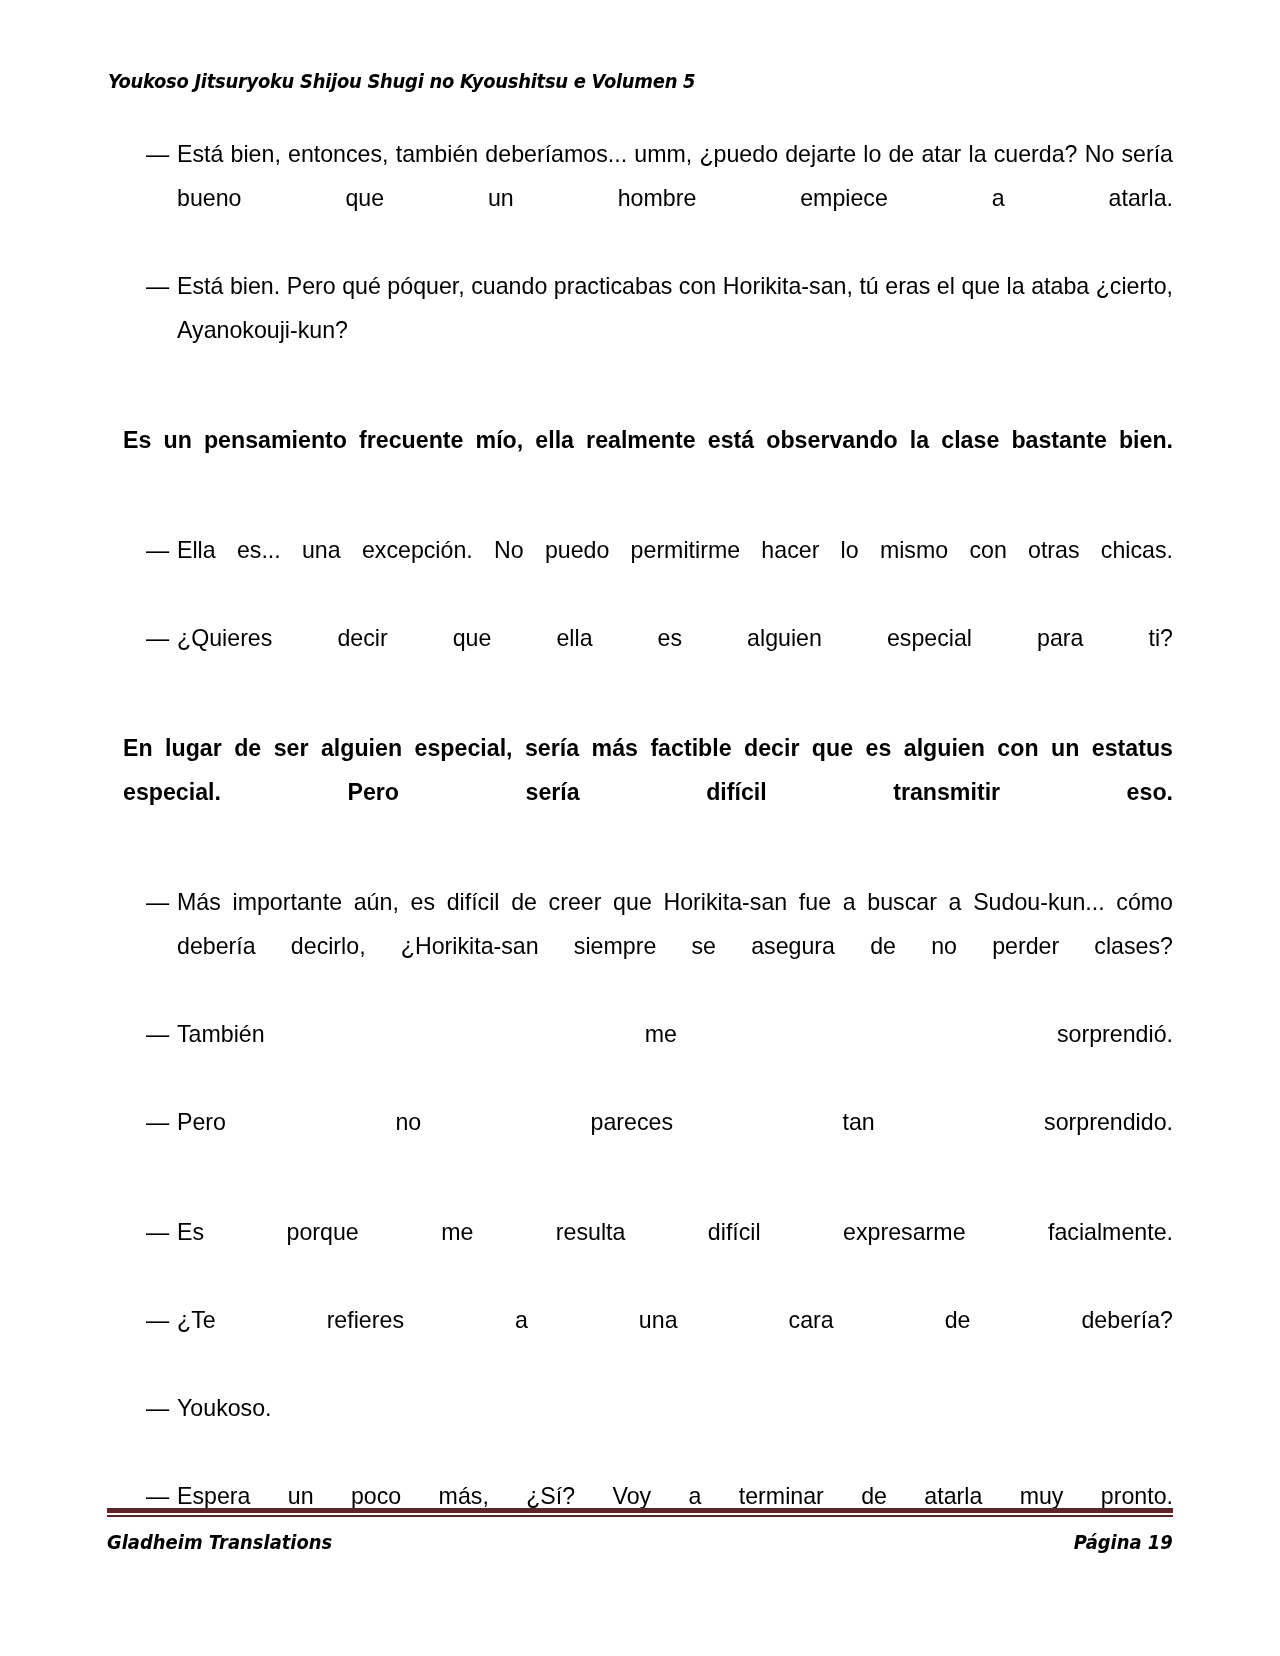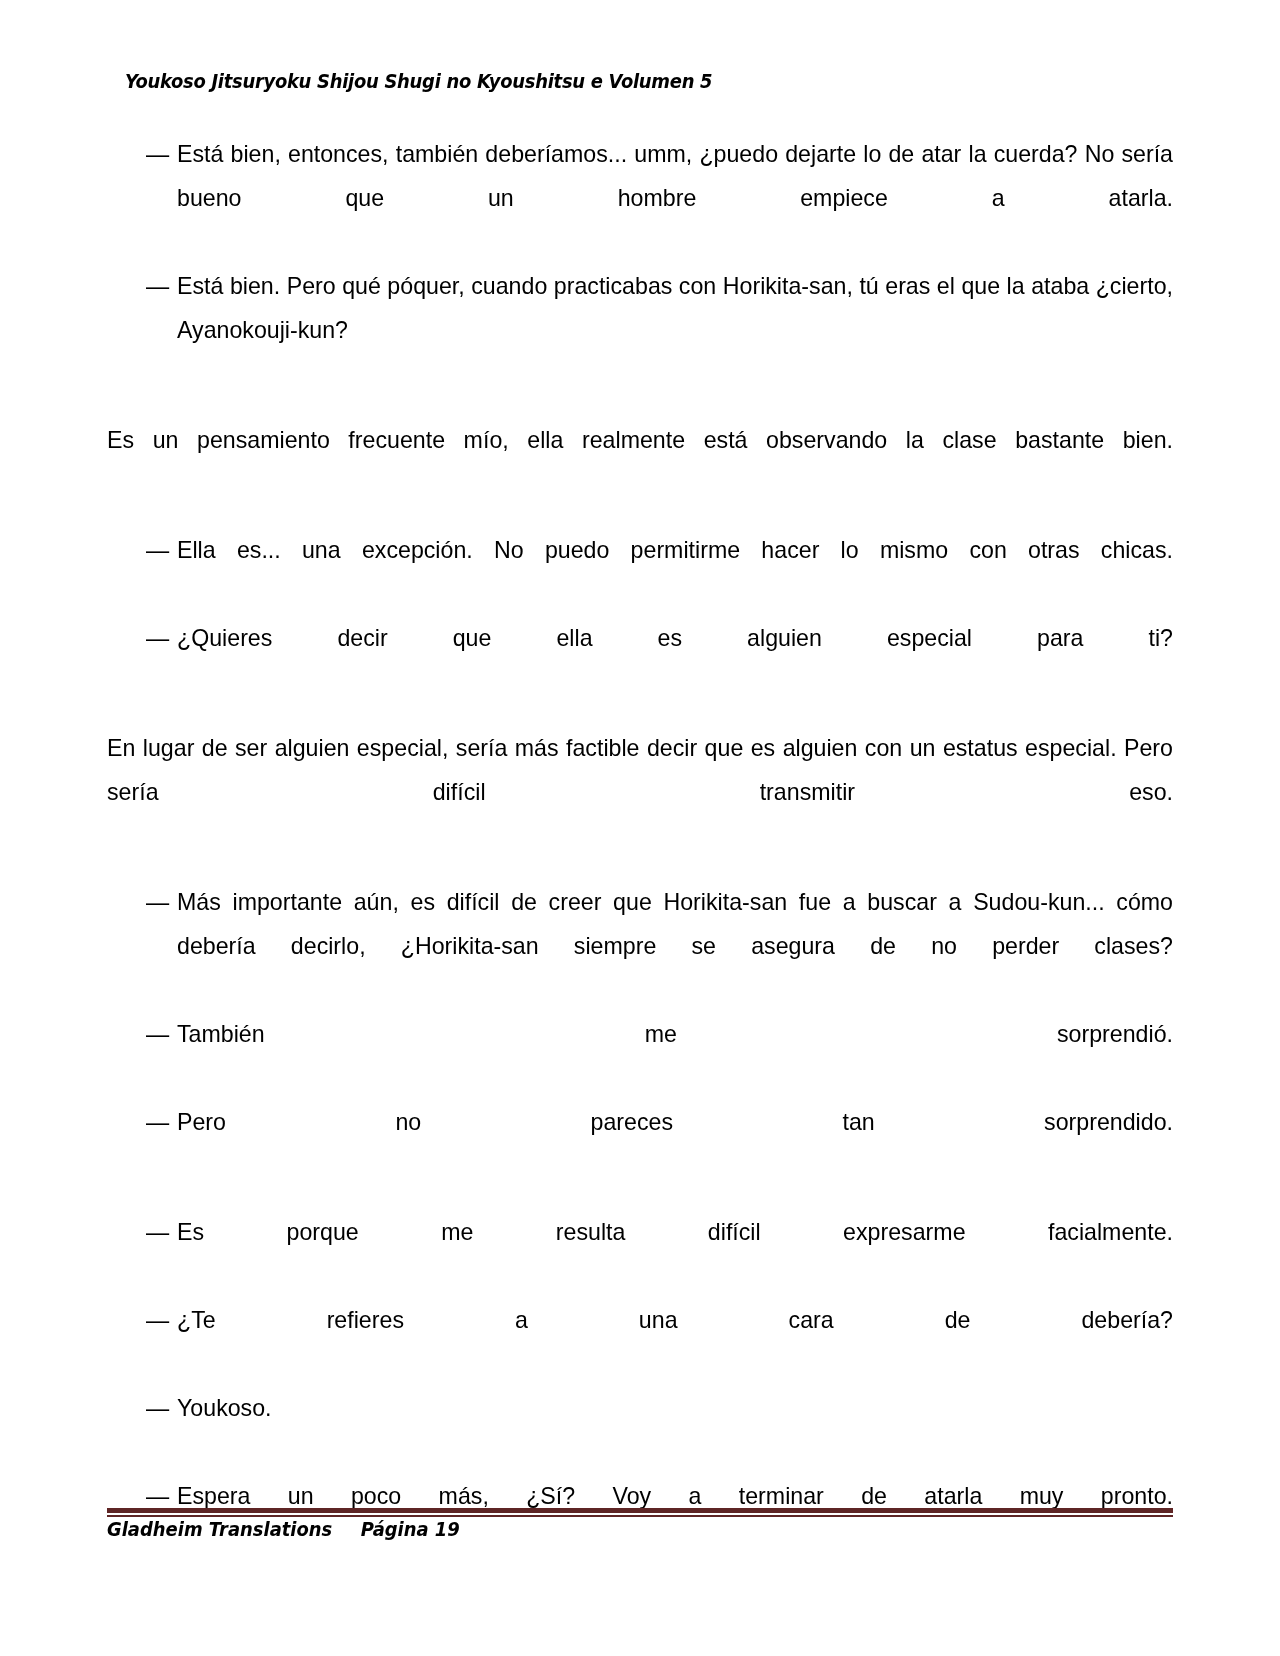--- a/index.html
+++ b/index.html
@@ -20,21 +20,21 @@
     position: absolute;
     inset: 0;
     width: 1280px;
     height: 1656px;
     background: #ffffff;
   }
 
   
   .header {
     position: absolute;
-    left: 125px;
+    left: 108px;
     top: 70px;
     width: 1060px;
     height: 28px;
   }
   .header-title {
     font-family: "DejaVu Sans", sans-serif;
     font-style: italic;
     font-weight: bold;
     font-size: 19.5px;
     letter-spacing: -0.3px;
@@ -57,21 +57,22 @@
     text-align: justify;
     text-justify: inter-word;
     font-size: 23.2px;
     line-height: 44px;
     margin: 0;
     color: #000;
     word-spacing: 0.1px;
   }
 
   .para-block {
-    margin: 0 0 22px 0;
+    margin: 0 0 22px 16px;
+    font-weight: bold;
   }
 
   
   .dialogue-group {
     margin: 0 0 22px 0;
     padding-left: 39px;
   }
 
   .dialogue-line {
     position: relative;
@@ -117,23 +118,23 @@
     background: #ffffff;
     width: 100%;
   }
   .footer-rule-thin {
     height: 1.5px;
     background: #5E2525;
     width: 100%;
   }
   .footer-row {
     display: flex;
-    justify-content: flex-start;
+    justify-content: space-between;
     align-items: baseline;
-    margin-top: 1px;
+    margin-top: 14px;
   }
   .footer-left, .footer-right {
     font-family: "DejaVu Sans", sans-serif;
     font-style: italic;
     font-weight: bold;
     font-size: 19.5px;
     white-space: nowrap;
     transform: scaleX(0.92);
     color: #000;
   }

